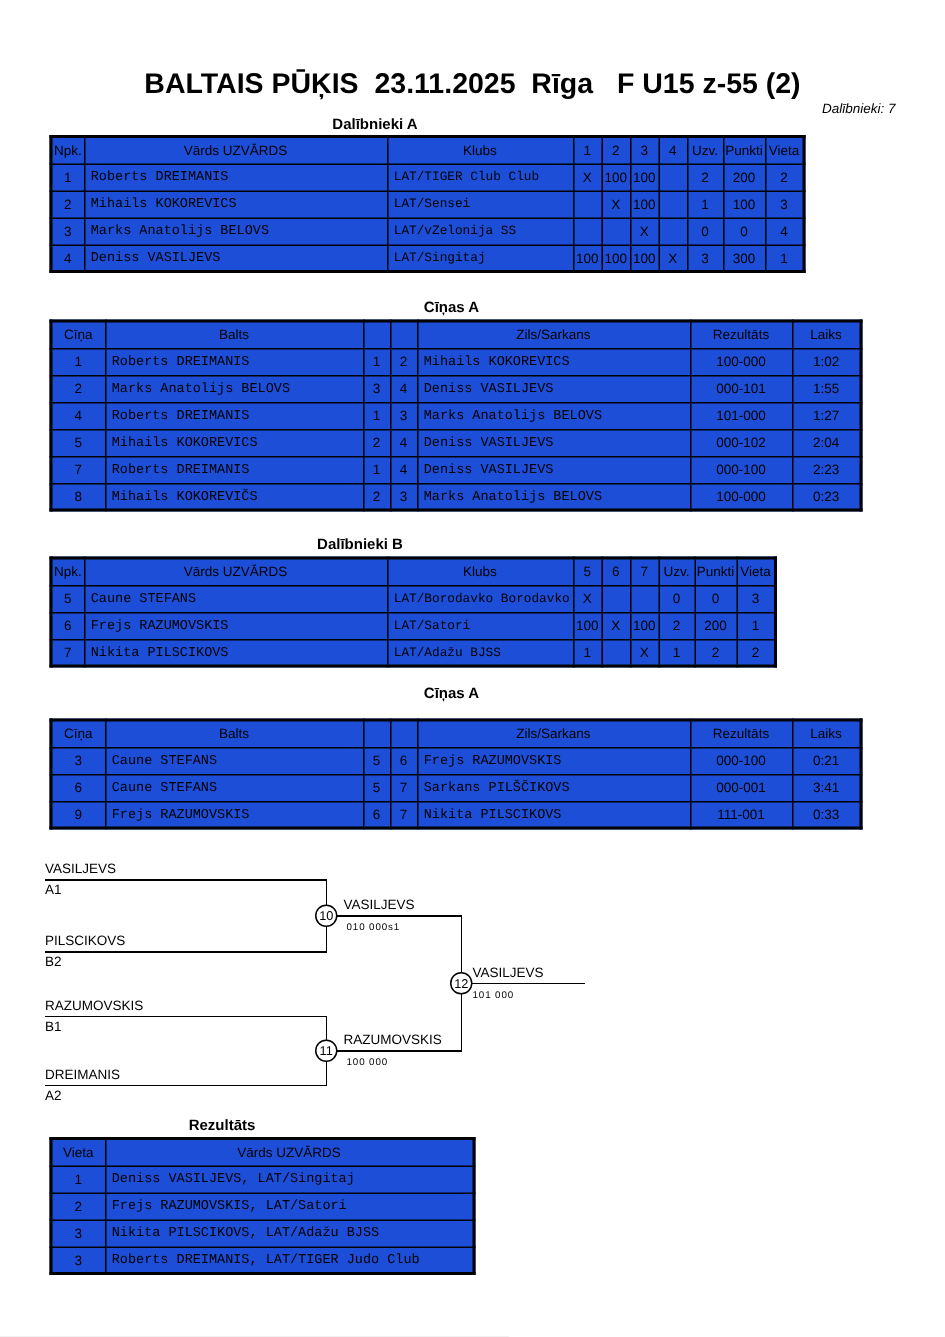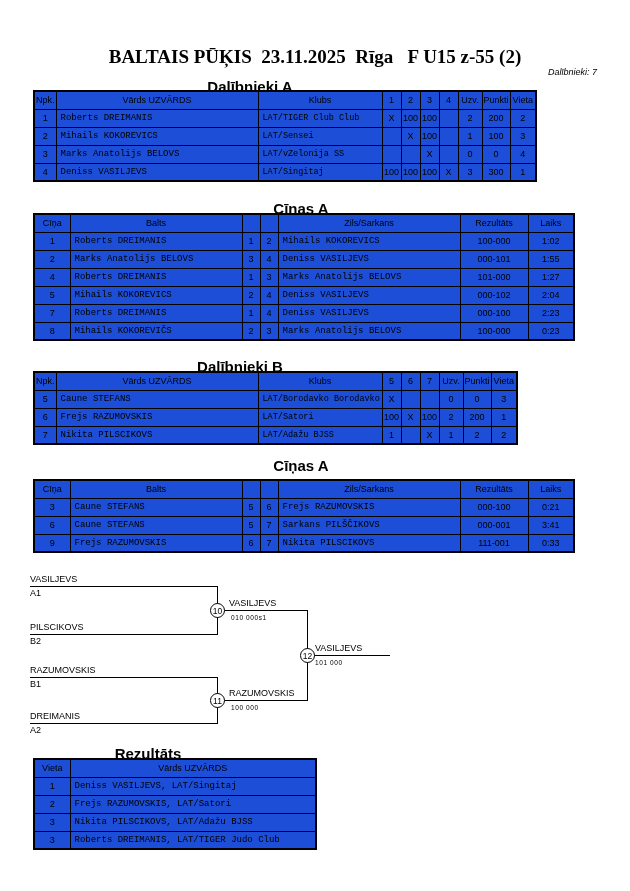--- a/index.html
+++ b/index.html
@@ -1,22 +1,22 @@
 <!DOCTYPE html>
 <html><head>
 <meta charset="utf-8">
 <style>
   * { margin:0; padding:0; box-sizing:border-box; }
   html,body { background:#e8e8e8; }
   body { font-family:"Liberation Sans", sans-serif; color:#000; }
   .page { position:relative; width:630px; height:891px; background:#fff; margin:0 auto; overflow:hidden; }
   .title { position:absolute; top:46px; left:0; width:630px; text-align:center;
-           font-size:19px; font-weight:bold; white-space:pre;font-family:Liberation Serif, serif; }
+           font-size:19px; font-weight:bold; white-space:pre; }
   .count { position:absolute; top:67px; right:33px; font-size:9px;font-style:italic; }
-  .sec-heading { position:absolute; font-size:15px; font-weight:bold;
+  .sec-heading { position:absolute; font-size:10px; font-weight:bold;
                  transform:translateX(-50%); white-space:nowrap; }
   .h-pa  { top:78px;  left:250px; }
   .h-fa  { top:200px; left:301px; }
   .h-pb  { top:358px; left:240px; }
   .h-fb  { top:457px; left:301px; }
   .h-res { top:745px; left:148px; }
   table.tbl { position:absolute; border-collapse:collapse; table-layout:fixed;
               border:2px solid #000; background:#1d4ed8; }
   .t-pa  { top:90px;  left:33px; width:502px; }
   .t-fa  { top:213px; left:33px; width:540px; }

